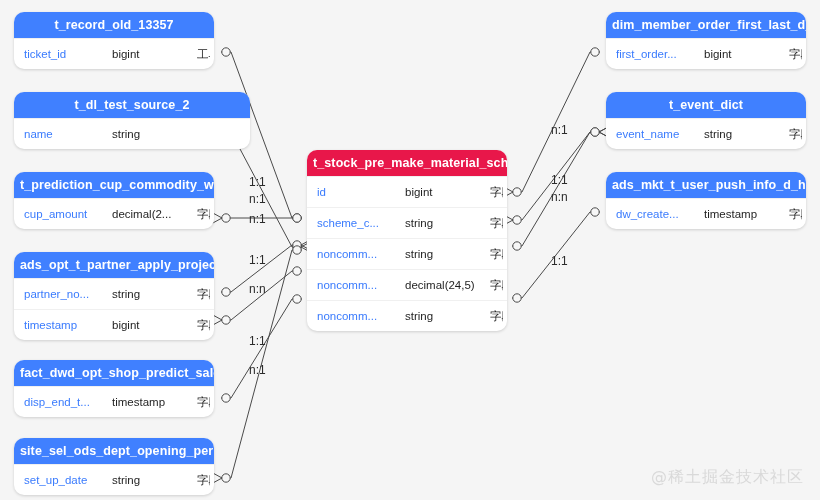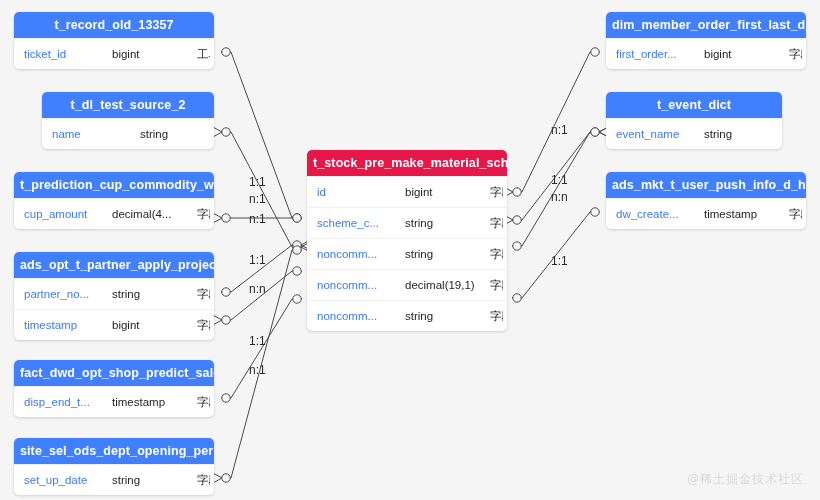--- a/index.html
+++ b/index.html
@@ -8,21 +8,21 @@
     background:#f5f5f5;
     font-family:"Liberation Sans","DejaVu Sans",sans-serif;
     position:relative;
   }
   #canvas{position:absolute;inset:0;width:820px;height:500px;}
   #edges{position:absolute;left:0;top:0;width:820px;height:500px;}
 
   .table{
     position:absolute;
     background:#ffffff;
-    border-radius:5px;
+    border-radius:10px;
     box-shadow:0 1px 3px rgba(0,0,0,.16);
     overflow:hidden;
     z-index:5;
   }
   .thead{
     height:26px;line-height:26px;
     text-align:center;
     color:#ffffff;
     font-size:12.5px;
     font-weight:600;
@@ -54,21 +54,21 @@
     position:absolute;
     font-size:12px;
     color:#2b2b2b;
     z-index:6;
     white-space:nowrap;
     font-family:"Liberation Sans","DejaVu Sans",sans-serif;
   }
   .watermark{
     position:absolute;
     right:16px;bottom:12px;
-    font-size:12px;
+    font-size:16px;
     color:#d9d9d9;
     letter-spacing:1px;
     z-index:8;
     font-family:"DejaVu Sans",sans-serif;
   }
 </style>
 </head>
 <body>
 
 <div id="canvas">
@@ -173,33 +173,33 @@
     </svg>
   <div id="tables-layer">
       <div class="table" style="left: 14px; top: 12px; width: 200px;">
         <div class="thead blue">t_record_old_13357</div>
         <div class="trow">
           <span class="c-name">ticket_id</span>
           <span class="c-type">bigint</span>
           <span class="c-cmt">工单id</span>
         </div>
       </div>
-      <div class="table" style="left: 14px; top: 92px; width: 172px; margin-left: 28px;">
+      <div class="table" style="left: 14px; top: 92px; width: 236px;">
         <div class="thead blue">t_dl_test_source_2</div>
         <div class="trow">
           <span class="c-name">name</span>
           <span class="c-type">string</span>
           <span class="c-cmt"></span>
         </div>
       </div>
       <div class="table" style="left: 14px; top: 172px; width: 200px;">
         <div class="thead blue">t_prediction_cup_commodity_week_...</div>
         <div class="trow">
           <span class="c-name">cup_amount</span>
-          <span class="c-type">decimal(4...</span>
+          <span class="c-type">decimal(2...</span>
           <span class="c-cmt">字段4</span>
         </div>
       </div>
       <div class="table" style="left: 14px; top: 252px; width: 200px;">
         <div class="thead blue">ads_opt_t_partner_apply_project_pro...</div>
         <div class="trow">
           <span class="c-name">partner_no...</span>
           <span class="c-type">string</span>
           <span class="c-cmt">字段5</span>
         </div>
@@ -237,38 +237,38 @@
           <span class="c-type">string</span>
           <span class="c-cmt">字段8</span>
         </div>
         <div class="trow">
           <span class="c-name">noncomm...</span>
           <span class="c-type">string</span>
           <span class="c-cmt">字段10</span>
         </div>
         <div class="trow">
           <span class="c-name">noncomm...</span>
-          <span class="c-type">decimal(19,1)</span>
+          <span class="c-type">decimal(24,5)</span>
           <span class="c-cmt">字段11</span>
         </div>
         <div class="trow">
           <span class="c-name">noncomm...</span>
           <span class="c-type">string</span>
           <span class="c-cmt">字段12</span>
         </div>
       </div>
       <div class="table" style="left: 606px; top: 12px; width: 200px;">
         <div class="thead blue">dim_member_order_first_last_d_his_...</div>
         <div class="trow">
           <span class="c-name">first_order...</span>
           <span class="c-type">bigint</span>
           <span class="c-cmt">字段2</span>
         </div>
       </div>
-      <div class="table" style="left: 606px; top: 92px; width: 176px;">
+      <div class="table" style="left: 606px; top: 92px; width: 200px;">
         <div class="thead blue">t_event_dict</div>
         <div class="trow">
           <span class="c-name">event_name</span>
           <span class="c-type">string</span>
           <span class="c-cmt">字段3</span>
         </div>
       </div>
       <div class="table" style="left: 606px; top: 172px; width: 200px;">
         <div class="thead blue">ads_mkt_t_user_push_info_d_his</div>
         <div class="trow">

